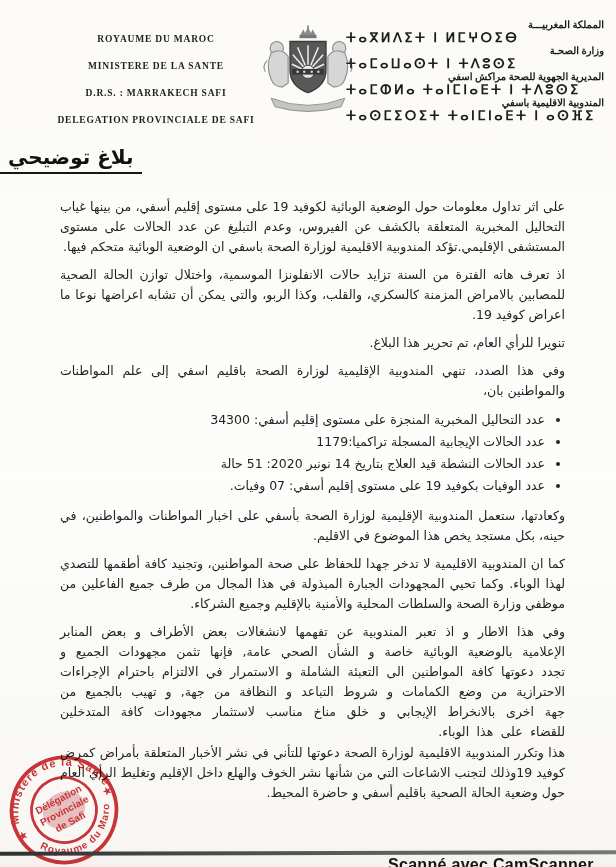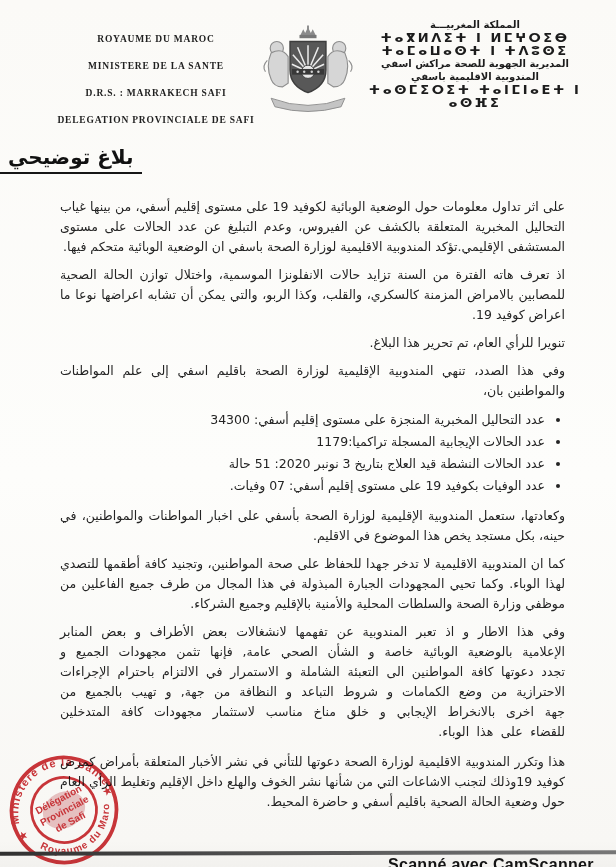--- a/index.html
+++ b/index.html
@@ -9,38 +9,38 @@
     font-family:"DejaVu Sans",sans-serif;color:#262626;
   }
   
   .hdr-left{
     position:absolute;left:36px;top:26px;width:240px;text-align:center;
     font-family:"Liberation Serif",serif;font-weight:bold;font-size:9.5px;
     letter-spacing:.8px;line-height:27px;color:#1f1f1f;white-space:nowrap;
   }
   .emblem{position:absolute;left:256px;top:22px;}
   .hdr-right{
-    position:absolute;left:346px;top:18px;width:258px;text-align:center;
-    color:#1c1c1c;direction:rtl;
+    position:absolute;left:346px;top:18px;width:258px;
+    color:#1c1c1c;direction:rtl;font-family:Liberation Serif, serif;
   }
   .hdr-right .ar{font-size:10px;font-weight:bold;line-height:13px;}
   .hdr-right .tif{font-size:13px;font-weight:bold;letter-spacing:2.5px;line-height:13px;direction:ltr;}
   
   .title-wrap{position:absolute;top:145px;left:0;width:100%;text-align:left;}
   .title{
     display:inline-block;font-size:20px;font-weight:bold;color:#111;
     border-bottom:2.5px solid #161616;padding:0 8px 3px;direction:rtl;
   }
   
   .body{
     position:absolute;left:60px;top:197px;width:505px;
     direction:rtl;text-align:justify;font-size:12.5px;line-height:20px;color:#242424;
   }
   .body p{margin:0 0 8px 0;}
-  .body p.spaced{word-spacing:3.5px;margin-bottom:10px;}
+  .body p.spaced{word-spacing:3.5px;margin-bottom:1px;}
   .body ul{margin:4px 0 10px 0;padding:0 20px 0 0;list-style:disc;}
   .body li{margin:0 0 1px 0;line-height:21px;}
   
   .stamp{
     position:absolute;left:-2px;top:744px;width:132px;height:132px;
     transform:rotate(-28deg);opacity:.93;mix-blend-mode:multiply;
   }
   
   .scan-edge{
     position:absolute;left:0;top:851px;width:616px;height:4px;
@@ -103,39 +103,41 @@
         <path d="M98,40 q6,6 2,12" fill="none"></path>
       </g>
 
       <path d="M16,80 q39,15 78,0 l-4,9 q-35,10 -70,0 z" fill="#c4c4c4" stroke="#8d8d8d" stroke-width="1"></path>
     </svg>
   </div>
 
   <div class="hdr-right">
     <div class="ar">المملكة المغربيـــة</div>
     <div class="tif">ⵜⴰⴳⵍⴷⵉⵜ ⵏ ⵍⵎⵖⵔⵉⴱ</div>
+    <div class="ar">وزارة الصحـة</div>
     <div class="tif">ⵜⴰⵎⴰⵡⴰⵙⵜ ⵏ ⵜⴷⵓⵙⵉ</div>
     <div class="ar">المديرية الجهوية للصحة مراكش اسفي</div>
+    <div class="tif">ⵜⴰⵎⵀⵍⴰ ⵜⴰⵏⵎⵏⴰⴹⵜ ⵏ ⵜⴷⵓⵙⵉ</div>
     <div class="ar">المندوبية الاقليمية باسفي</div>
     <div class="tif">ⵜⴰⵙⵎⵉⵔⵉⵜ ⵜⴰⵏⵎⵏⴰⴹⵜ ⵏ ⴰⵙⴼⵉ</div>
   </div>
 
   <div class="title-wrap">
     <span class="title">بلاغ توضيحي</span>
   </div>
 
   <div class="body">
     <p>على اثر تداول معلومات حول الوضعية الوبائية لكوفيد 19 على مستوى إقليم أسفي، من بينها غياب التحاليل المخبرية المتعلقة بالكشف عن الفيروس، وعدم التبليغ عن عدد الحالات على مستوى المستشفى الإقليمي.تؤكد المندوبية الاقليمية لوزارة الصحة باسفي ان الوضعية الوبائية متحكم فيها.</p>
     <p>اذ تعرف هاته الفترة من السنة تزايد حالات الانفلونزا الموسمية، واختلال توازن الحالة الصحية للمصابين بالامراض المزمنة كالسكري، والقلب، وكذا الربو، والتي يمكن أن تشابه اعراضها نوعا ما اعراض كوفيد 19.</p>
     <p>تنويرا للرأي العام، تم تحرير هذا البلاغ.</p>
     <p>وفي هذا الصدد، تنهي المندوبية الإقليمية لوزارة الصحة باقليم اسفي إلى علم المواطنات والمواطنين بان،</p>
     <ul>
       <li>عدد التحاليل المخبرية المنجزة على مستوى إقليم أسفي: 34300</li>
       <li>عدد الحالات الإيجابية المسجلة تراكميا:1179</li>
-      <li>عدد الحالات النشطة قيد العلاج بتاريخ 3 نونبر 2020: 51 حالة</li>
+      <li>عدد الحالات النشطة قيد العلاج بتاريخ 14 نونبر 2020: 51 حالة</li>
       <li>عدد الوفيات بكوفيد 19 على مستوى إقليم أسفي: 07 وفيات.</li>
     </ul>
     <p>وكعادتها، ستعمل المندوبية الإقليمية لوزارة الصحة بأسفي على اخبار المواطنات والمواطنين، في حينه، بكل مستجد يخص هذا الموضوع في الاقليم.</p>
     <p>كما ان المندوبية الاقليمية لا تدخر جهدا للحفاظ على صحة المواطنين، وتجنيد كافة أطقمها للتصدي لهذا الوباء. وكما تحيي المجهودات الجبارة المبذولة في هذا المجال من طرف جميع الفاعلين من موظفي وزارة الصحة والسلطات المحلية والأمنية بالإقليم وجميع الشركاء.</p>
     <p class="spaced">وفي هذا الاطار و اذ تعبر المندوبية عن تفهمها لانشغالات بعض الأطراف و بعض المنابر الإعلامية بالوضعية الوبائية خاصة و الشأن الصحي عامة, فإنها تثمن مجهودات الجميع و تجدد دعوتها كافة المواطنين الى التعبئة الشاملة و الاستمرار في الالتزام باحترام الإجراءات الاحترازية من وضع الكمامات و شروط التباعد و النظافة من جهة, و تهيب بالجميع من جهة اخرى بالانخراط الإيجابي و خلق مناخ مناسب لاستثمار مجهودات كافة المتدخلين للقضاء على هذا الوباء.</p>
     <p>هذا وتكرر المندوبية الاقليمية لوزارة الصحة دعوتها للتأني في نشر الأخبار المتعلقة بأمراض كمرض كوفيد 19وذلك لتجنب الاشاعات التي من شأنها نشر الخوف والهلع داخل الإقليم وتغليط الرأي العام حول وضعية الحالة الصحية باقليم أسفي و حاضرة المحيط.</p>
   </div>
 
   <div class="stamp">
     <svg width="132" height="132" viewBox="0 0 126 126">

